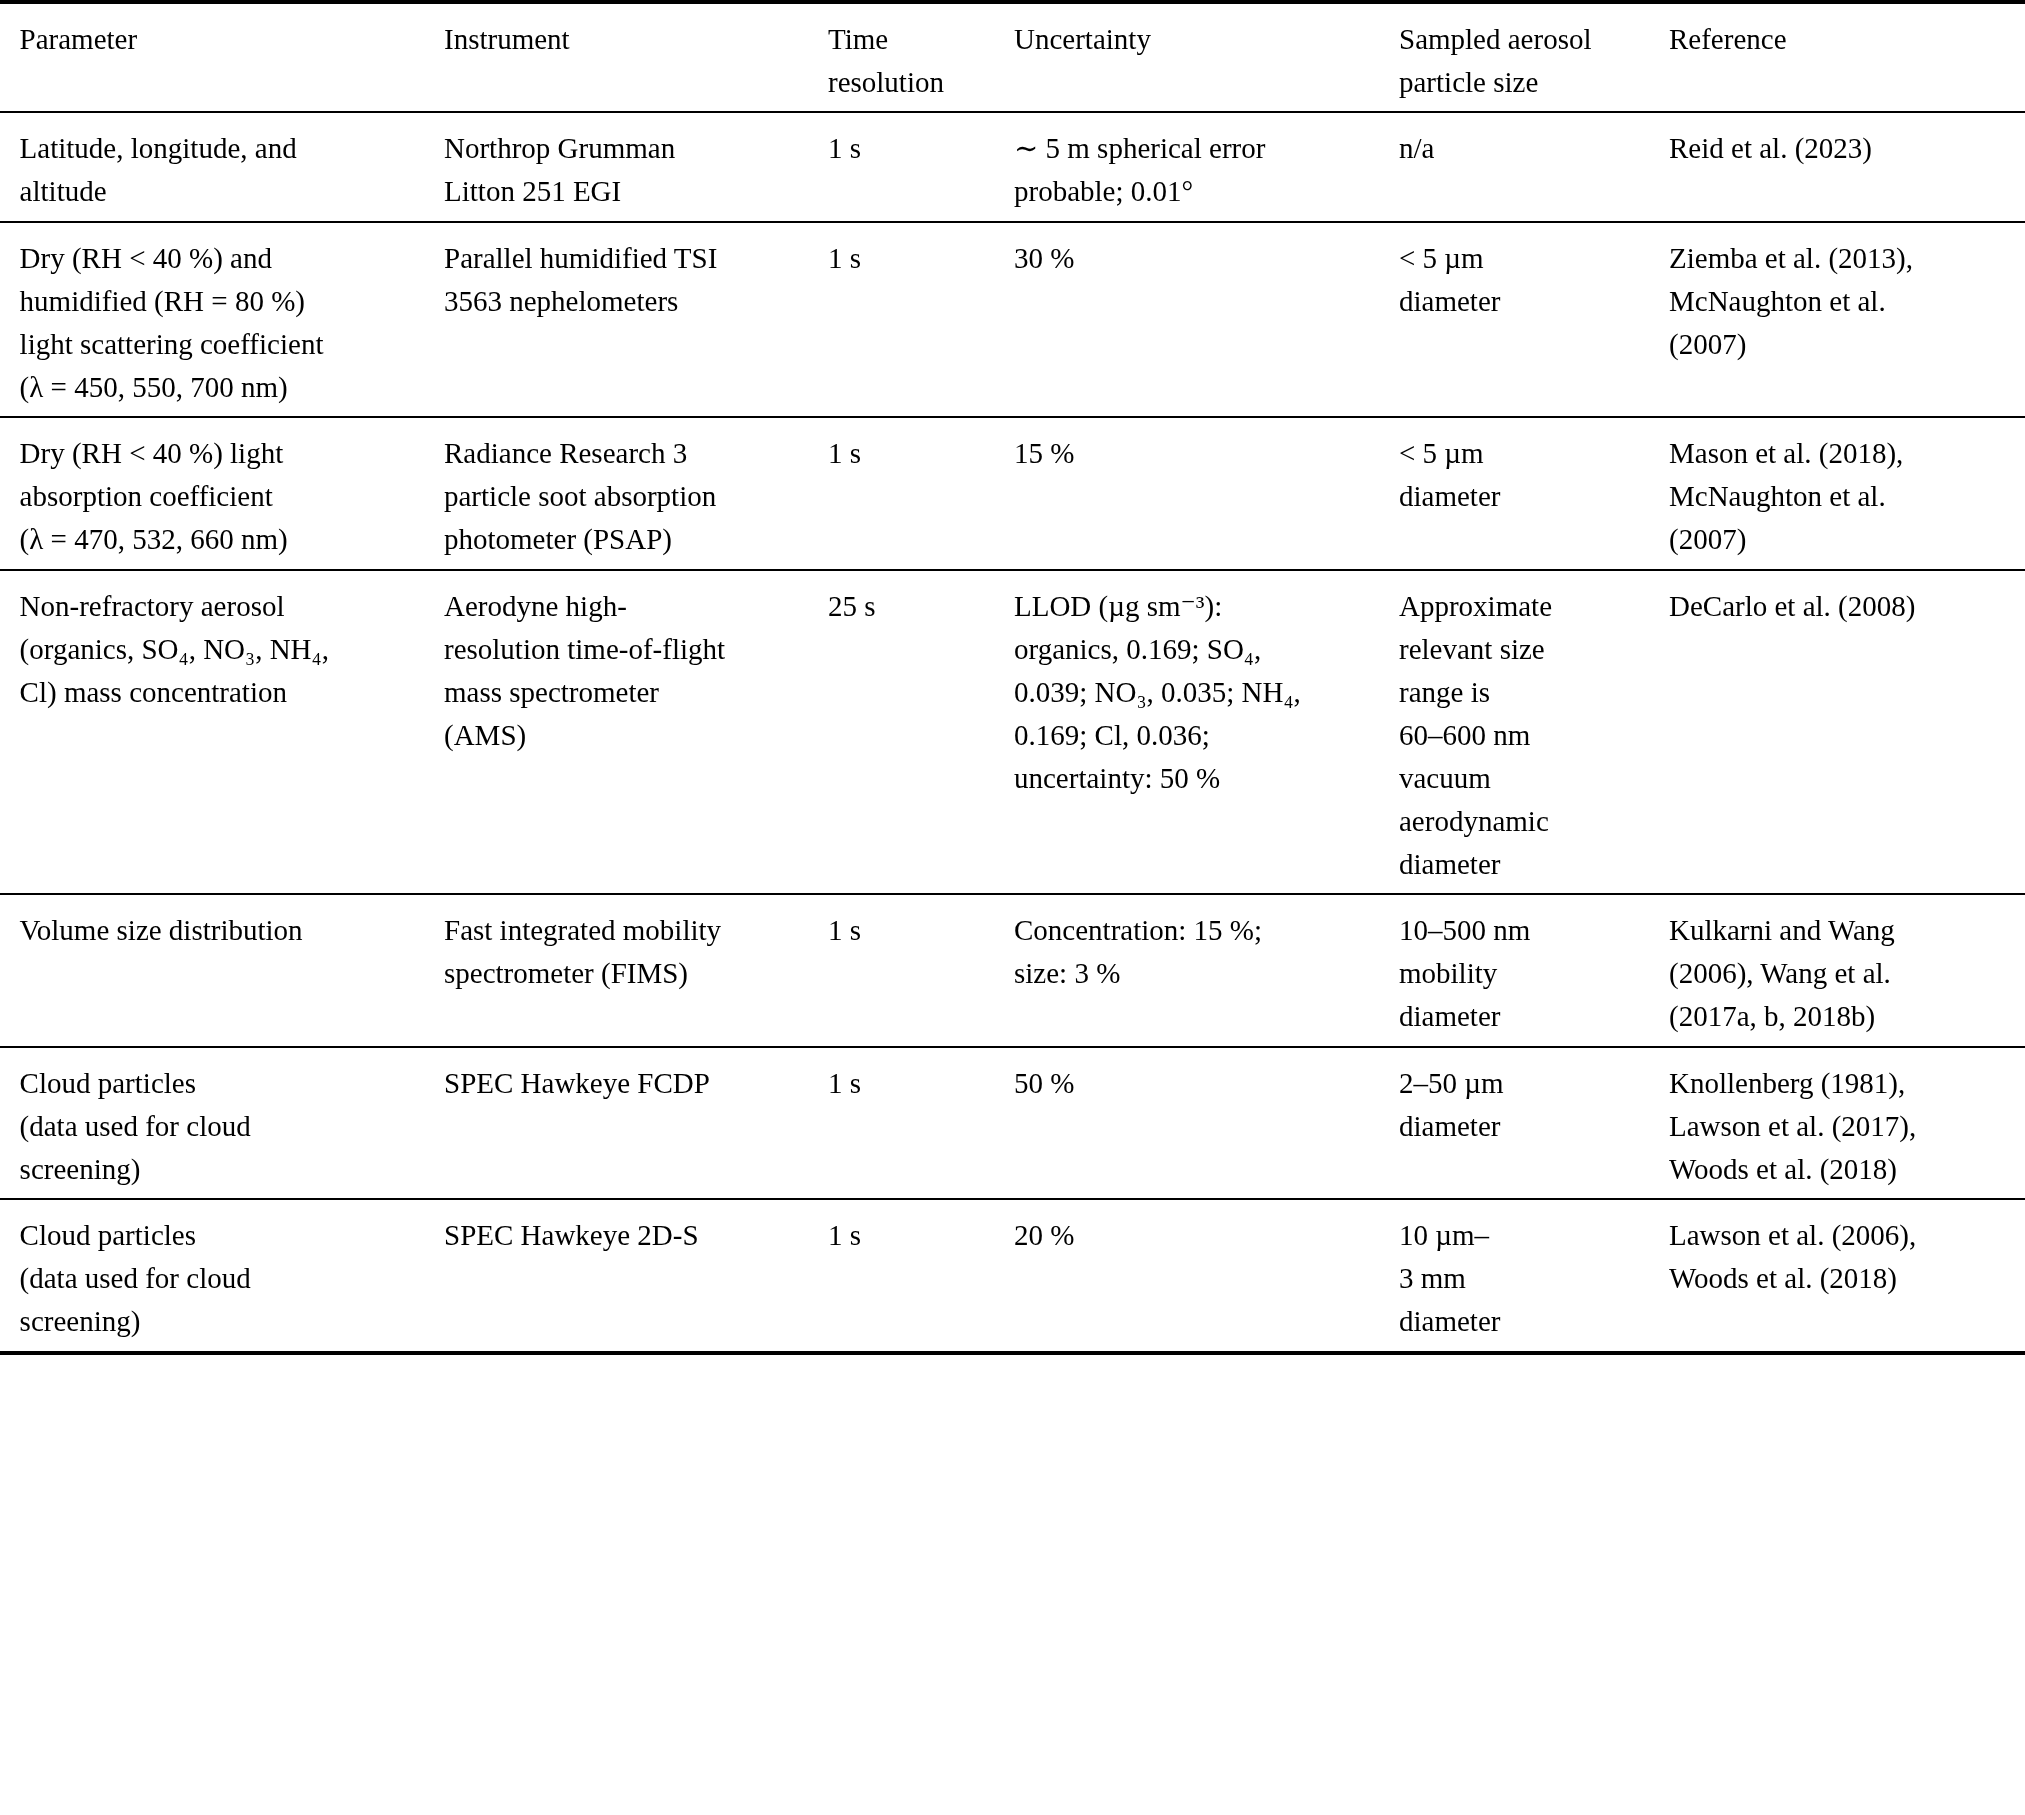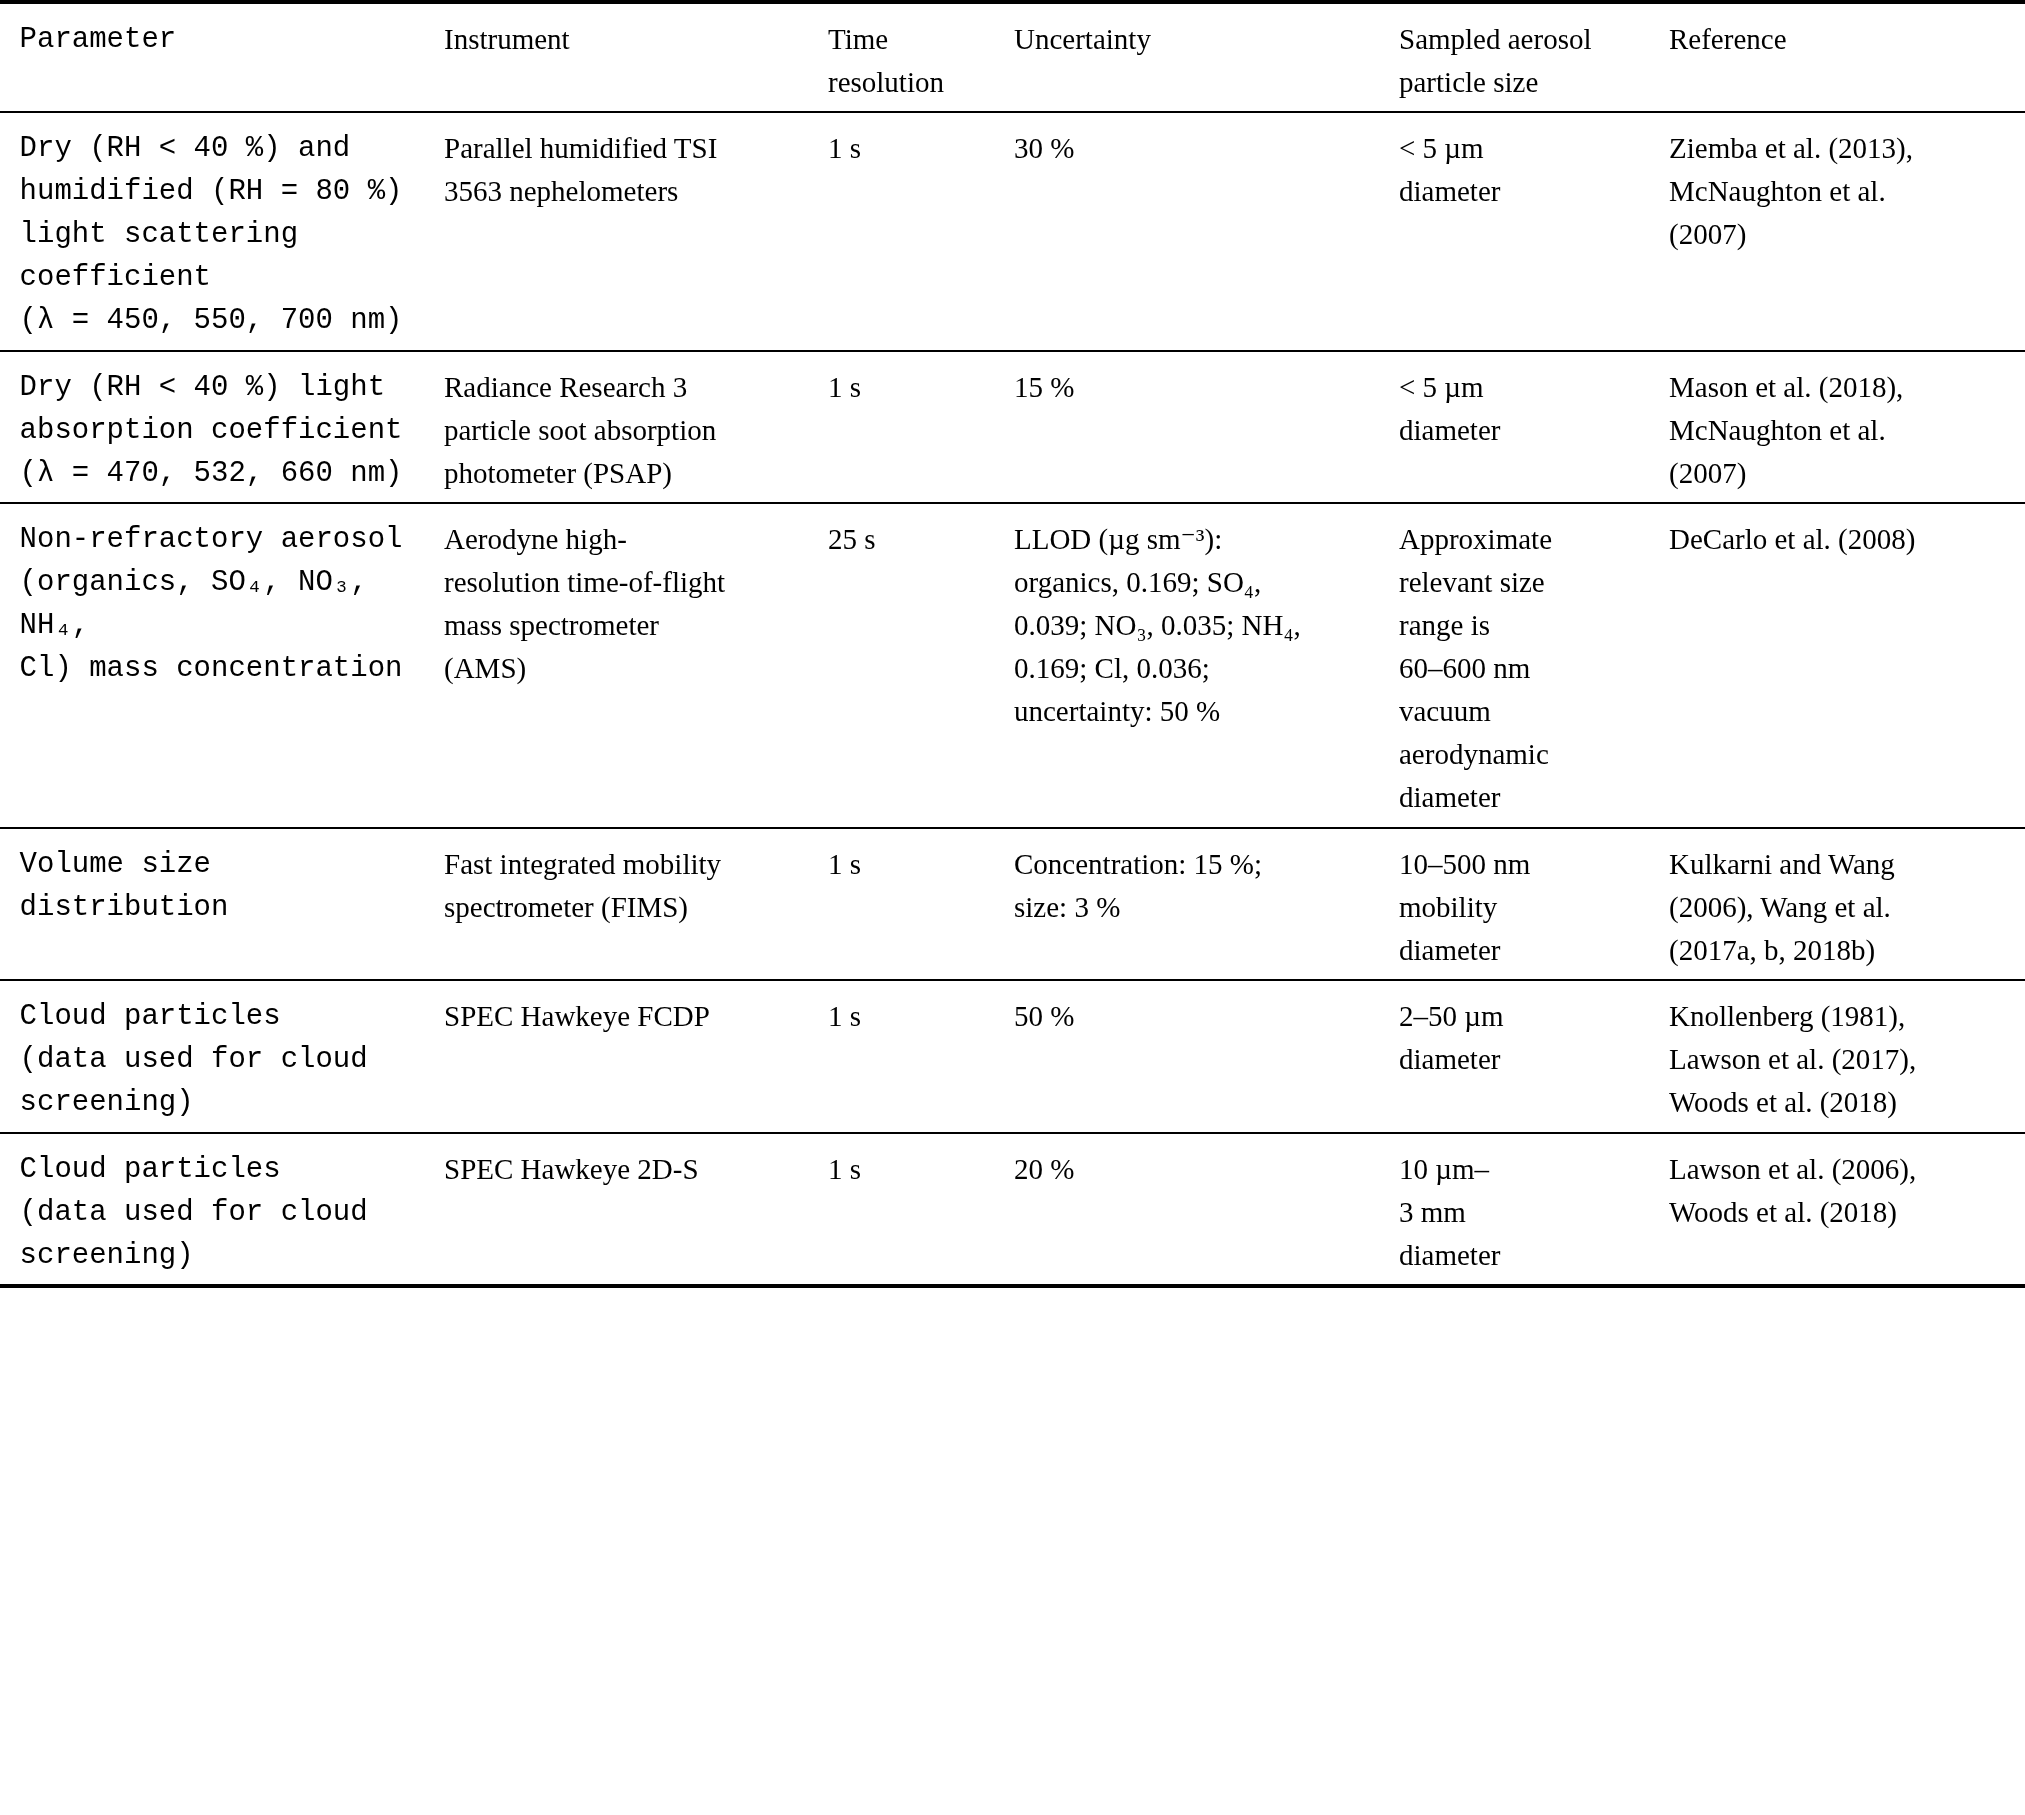--- a/index.html
+++ b/index.html
@@ -22,21 +22,21 @@
     border-bottom: 4.9px solid #000000;
   }
   .paper-table th, .paper-table td {
     vertical-align: top;
     text-align: left;
     font-weight: normal;
     white-space: pre-line;
     padding: 13.7px 17.6px 7.8px 0;
     overflow: hidden;
   }
-  .paper-table th.c1, .paper-table td.c1 { padding-left: 19.6px; font-family: Liberation Mono, monospace; }
+  .paper-table th.c1, .paper-table td.c1 { padding-left: 19.6px; }
   .paper-table thead th {
     border-bottom: 2.9px solid #000000;
   }
   .paper-table tbody td {
     border-bottom: 2.9px solid #000000;
   }
   .paper-table tbody tr:last-child td {
     border-bottom: none;
   }
 </style>
@@ -58,20 +58,31 @@
       <th>Instrument</th>
       <th>Time
 resolution</th>
       <th>Uncertainty</th>
       <th>Sampled aerosol
 particle size</th>
       <th>Reference</th>
     </tr>
   </thead>
   <tbody>
+    <tr>
+      <td class="c1">Latitude, longitude, and
+altitude</td>
+      <td>Northrop Grumman
+Litton 251 EGI</td>
+      <td>1 s</td>
+      <td>∼ 5 m spherical error
+probable; 0.01°</td>
+      <td>n/a</td>
+      <td>Reid et al. (2023)</td>
+    </tr>
     <tr>
       <td class="c1">Dry (RH &lt; 40 %) and
 humidified (RH = 80 %)
 light scattering coefficient
 (λ = 450, 550, 700 nm)</td>
       <td>Parallel humidified TSI
 3563 nephelometers</td>
       <td>1 s</td>
       <td>30 %</td>
       <td>&lt; 5 µm

